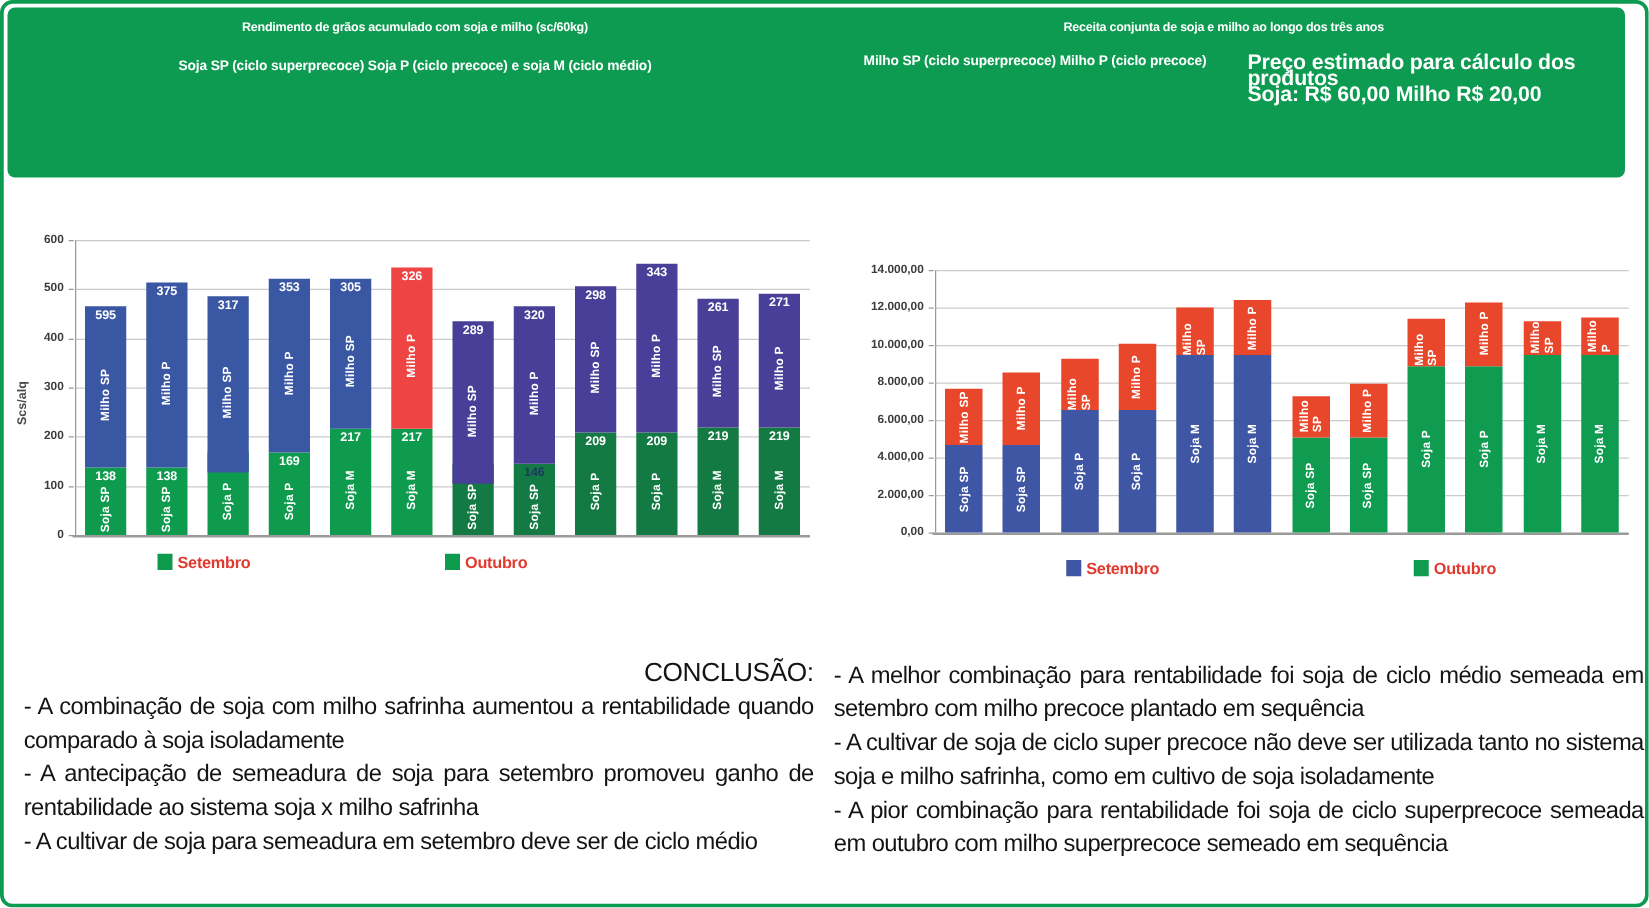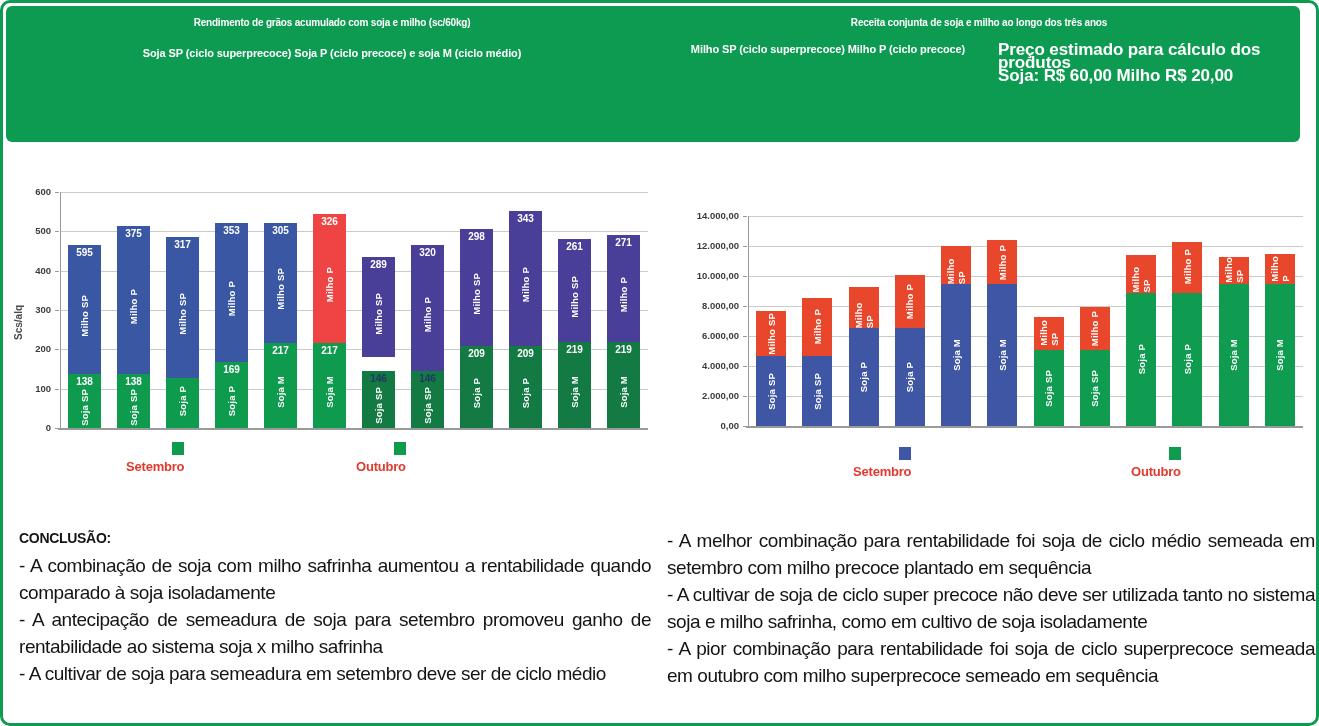--- a/index.html
+++ b/index.html
@@ -29,29 +29,29 @@
   .tick-mark{position:absolute;width:4px;height:1px;background:#9a9a9a;}
   .tick-label{position:absolute;width:56px;text-align:right;font-size:9.5px;color:#3c3c3c;font-weight:bold;}
   .ylabel{position:absolute;writing-mode:vertical-rl;transform:rotate(180deg);
           font-size:10px;font-weight:bold;color:#4a4a4a;}
   .seg{position:absolute;}
   .seg-value{position:absolute;top:2px;left:0;width:100%;text-align:center;
              font-size:10px;font-weight:bold;color:#fff;}
   .vwrap{position:absolute;left:0;right:0;display:flex;align-items:center;justify-content:center;}
   .vlabel{writing-mode:vertical-rl;transform:rotate(180deg);font-size:9.5px;font-weight:bold;
           color:#fff;white-space:pre-line;line-height:11px;letter-spacing:.2px;}
-  .legend-item{position:absolute;display:flex;align-items:flex-end;gap:4px;flex-direction:column;}
+  .legend-item{position:absolute;display:flex;align-items:center;gap:4px;}
   .legend-swatch{width:12px;height:13px;}
   .legend-text{font-size:13px;font-weight:bold;color:#e0392e;letter-spacing:-.2px;}
   
   .conclusion{position:absolute;color:#141414;font-size:19px;line-height:27px;
               letter-spacing:-.45px;text-align:justify;}
   #conclusion-left{left:16px;top:522px;width:632px;}
   #conclusion-right{left:664px;top:524px;width:648px;}
-  .conclusion-heading{font-size:14px;font-weight:bold;letter-spacing:-.3px;text-align:left;}
+  .conclusion-heading{font-size:21px;font-weight:normal;letter-spacing:-.3px;text-align:right;}
   .conclusion p{margin:0;}
 </style>
 </head>
 <body>
 
 <div class="page">
 
   <div class="header-band">
     <div class="header-cols">
       <div class="header-col left">
@@ -166,21 +166,21 @@
         <div class="vwrap" style="top: 13px; bottom: 0px;">
           <div class="vlabel">Milho P</div>
         </div>
       </div>
       <div class="seg" style="left: 349px; top: 217.573px; width: 33px; height: 57.4267px; background: rgb(20, 122, 67);">
         <div class="seg-value" style="color: rgb(31, 56, 100);">146</div>
         <div class="vwrap" style="top: 13px; bottom: 0px;">
           <div class="vlabel">Soja SP</div>
         </div>
       </div>
-      <div class="seg" style="left: 349px; top: 103.9px; width: 33px; height: 100px; background: rgb(74, 63, 152);">
+      <div class="seg" style="left: 349px; top: 103.9px; width: 33px; height: 130px; background: rgb(74, 63, 152);">
         <div class="seg-value">289</div>
         <div class="vwrap" style="top: 13px; bottom: 0px;">
           <div class="vlabel">Milho SP</div>
         </div>
       </div>
       <div class="seg" style="left: 398px; top: 217.573px; width: 33px; height: 57.4267px; background: rgb(20, 122, 67);">
         <div class="seg-value" style="color: rgb(31, 56, 100);">146</div>
         <div class="vwrap" style="top: 13px; bottom: 0px;">
           <div class="vlabel">Soja SP</div>
         </div>

